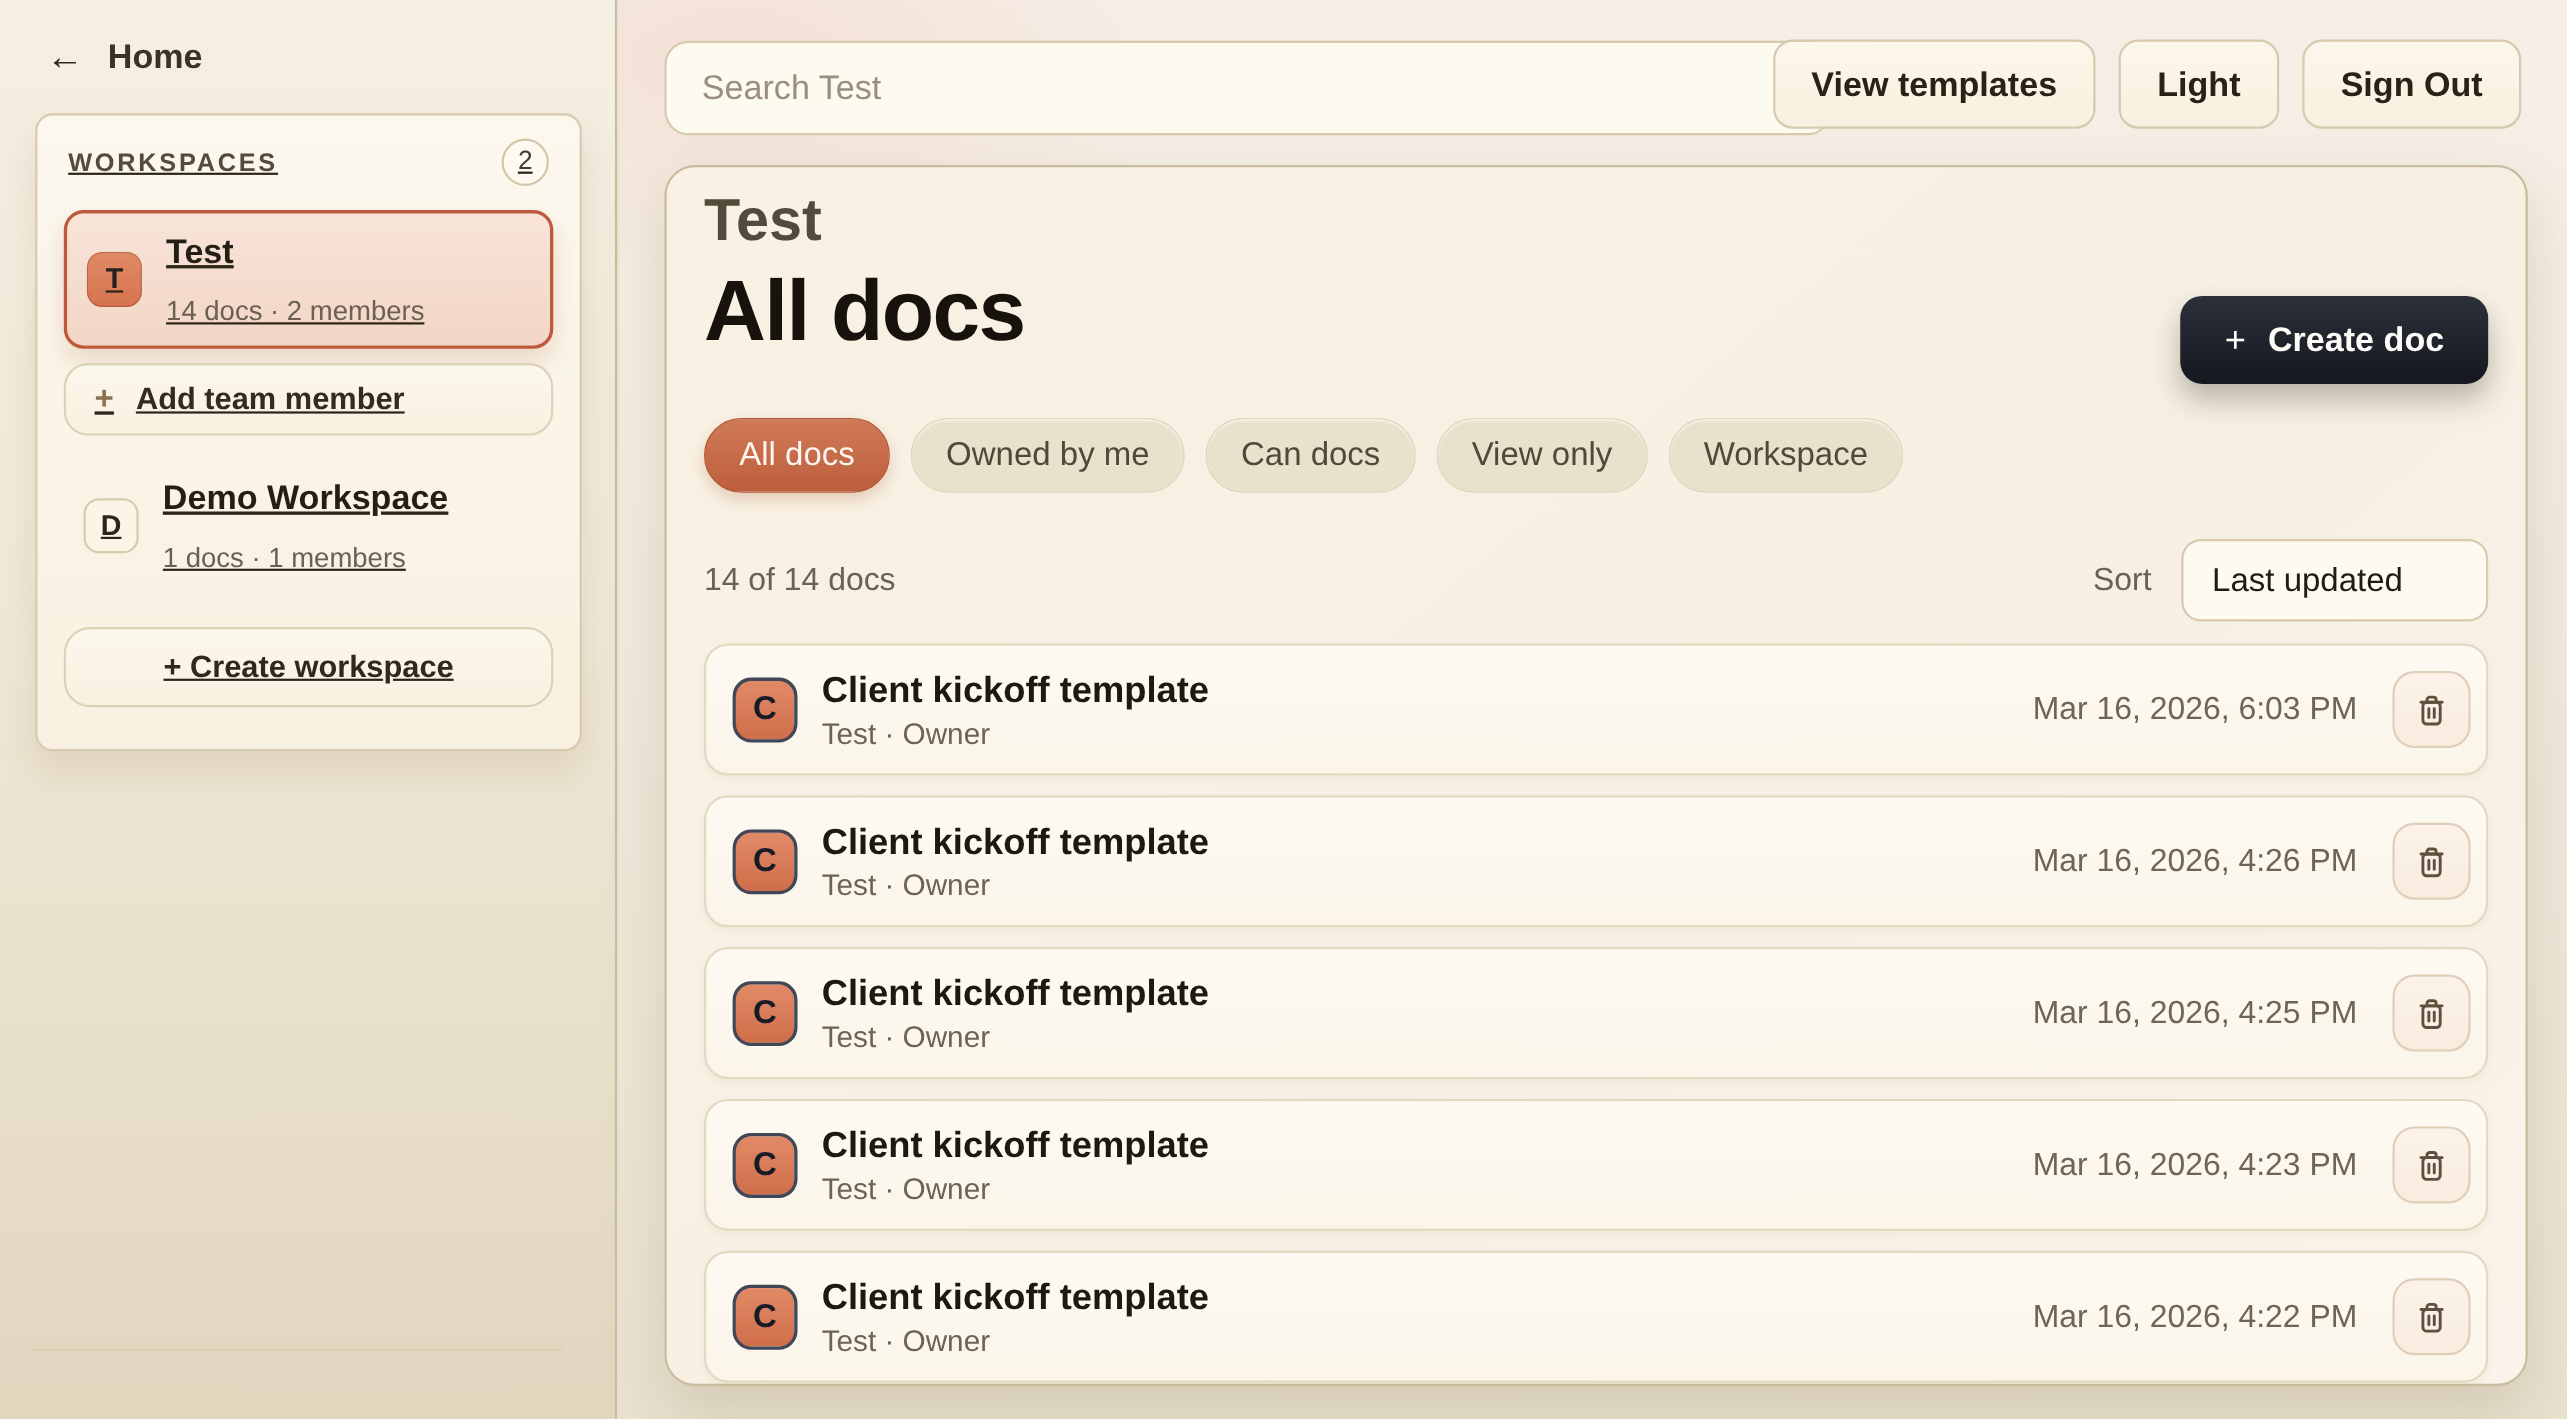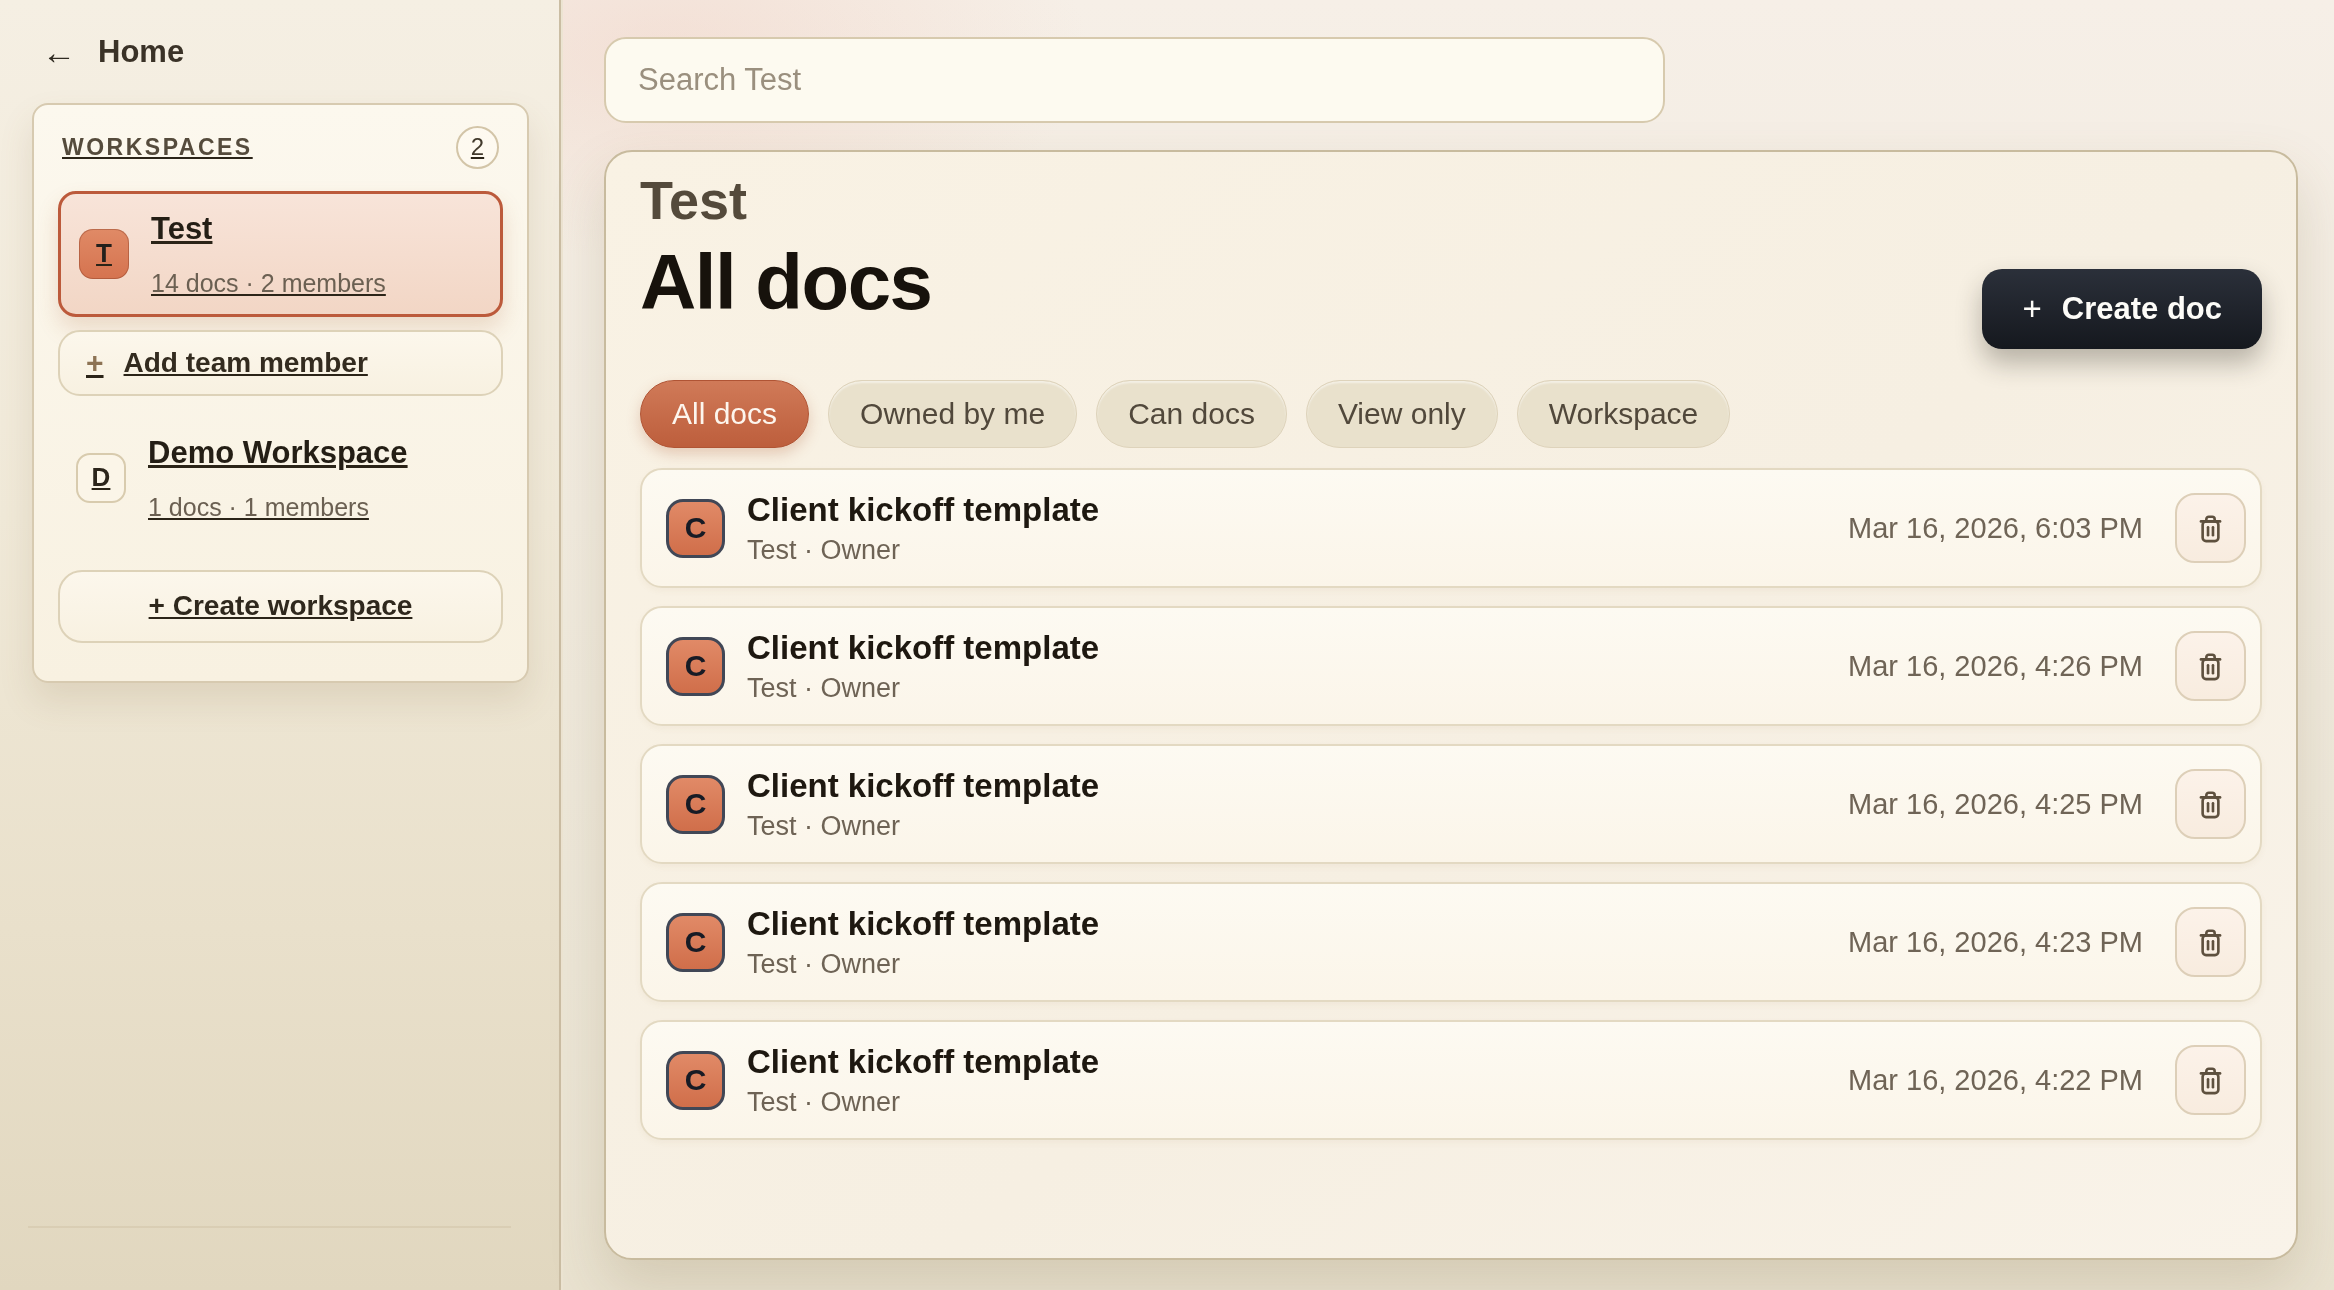--- a/index.html
+++ b/index.html
@@ -230,39 +230,51 @@
   </div>
 
   <div class="sidebar-footer">
     <div class="divider"></div>
   </div>
 </aside>
 
 <main class="main">
   <input class="search-input" type="text" placeholder="Search Test" style="">
 
+  <div class="topbar-buttons">
+    <div class="top-btn">View templates</div>
+    <div class="top-btn">Light</div>
+    <div class="top-btn">Sign Out</div>
+  </div>
 
   <section class="panel">
     <div class="panel-header">
       <div class="eyebrow">Test</div>
       <h1 class="page-title">All docs</h1>
       <div class="create-doc">
         <span class="plus">+</span>
         <span>Create doc</span>
       </div>
     </div>
 
     <div class="pills">
       <div class="pill selected">All docs</div>
       <div class="pill">Owned by me</div>
       <div class="pill">Can docs</div>
       <div class="pill">View only</div>
       <div class="pill">Workspace</div>
     </div>
 
+    <div class="meta-row">
+      <span class="docs-count">14 of 14 docs</span>
+      <span class="sort-group">
+        <span class="sort-label">Sort</span>
+        <span class="sort-select">Last updated</span>
+      </span>
+    </div>
 
     <div class="doc-list">
 
       <div class="doc-row">
         <span class="doc-avatar">C</span>
         <span class="doc-texts">
           <div class="doc-title">Client kickoff template</div>
           <div class="doc-meta">Test · Owner</div>
         </span>
         <span class="doc-updated">Mar 16, 2026, 6:03 PM</span>

